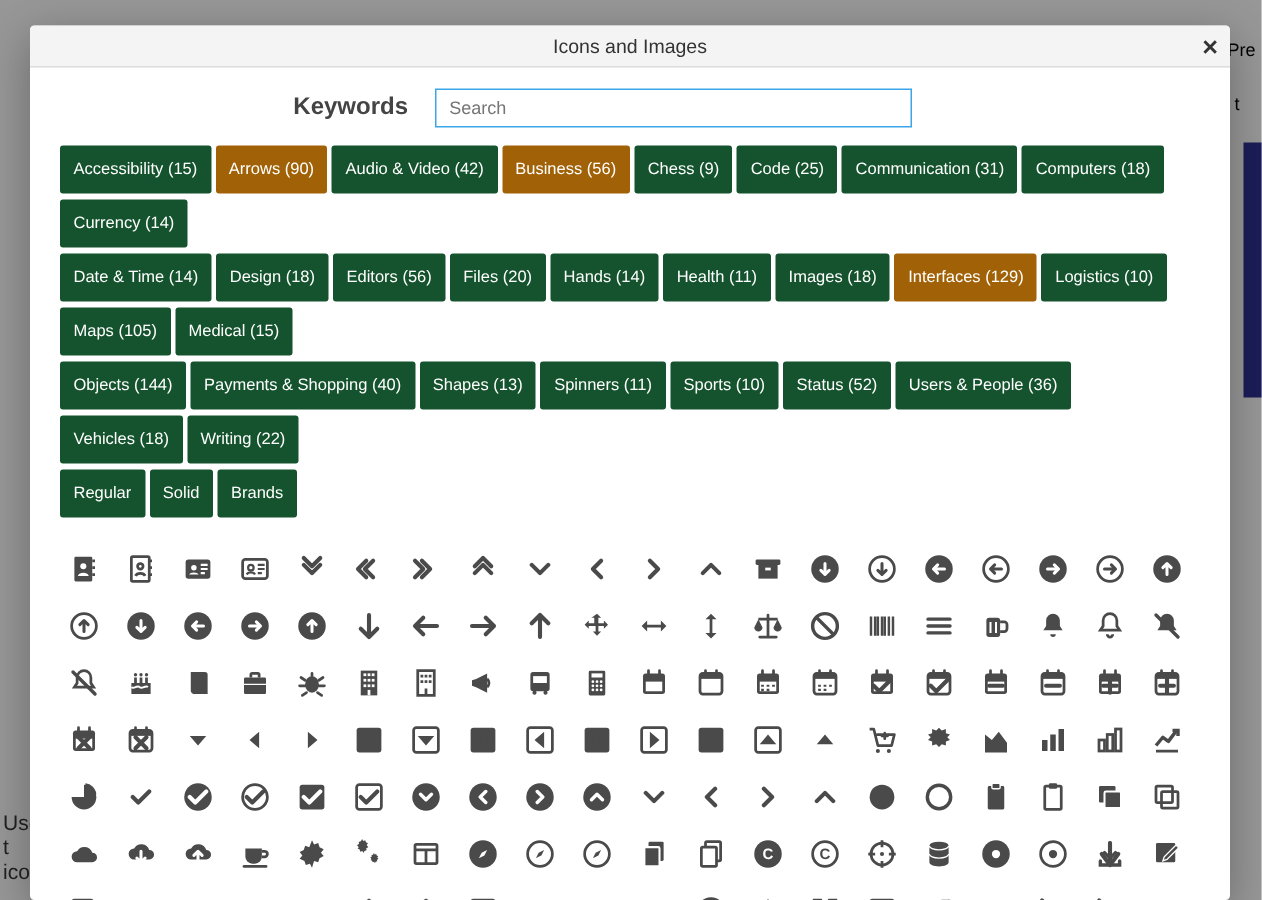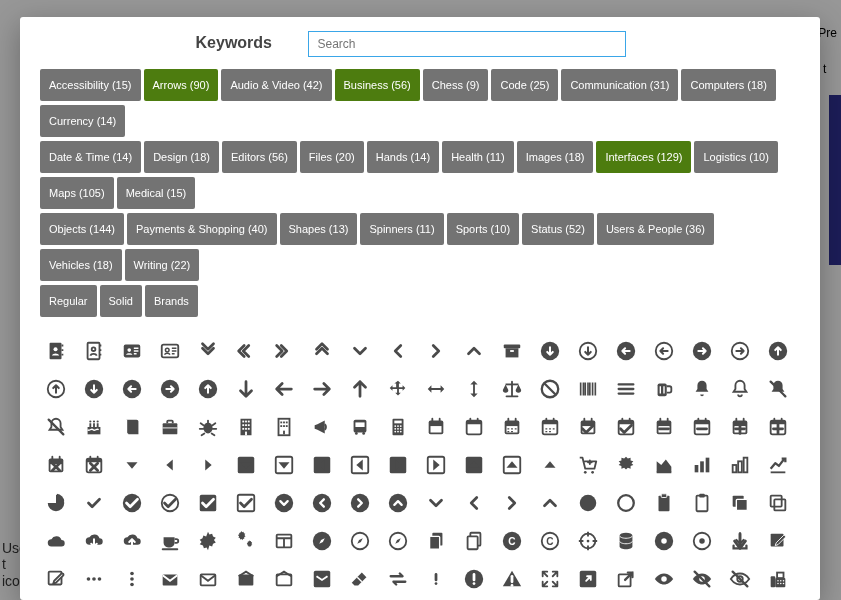--- a/index.html
+++ b/index.html
@@ -8,44 +8,48 @@
   .bg3 { position:absolute; top:62px; right:0; width:42px; height:20px; font-size:12px; }
   .bg4 { position:absolute; top:26px; right:4px; font-size:12px; font-weight:normal;}
   .bg5 { position:absolute; bottom:10px; left:2px; width:18px; font-size:14px; color:#333; line-height:1.2;}
   .bg6 { position:absolute; top:95px; right:0; width:12px; height:170px; background:#2b2d88;}
   .overlay { position:absolute; top:0; left:0; width:841px; height:600px; background:rgba(0,0,0,.35); }
   .modal { position:absolute; top:17px; left:20px; width:800px; height:583px; background:#fff; border-radius:3px; box-shadow:0 8px 30px rgba(0,0,0,.3); overflow:hidden; display:flex; flex-direction:column;}
   .modal-head { height:28px; background:#f4f4f4; border-bottom:1px solid #ddd; text-align:center; line-height:28px; font-size:13px; color:#333; position:relative;}
   .modal-close { position:absolute; right:8px; top:0; font-size:18px; cursor:pointer; color:#333; font-weight:bold;}
   .search-row { padding:14px 20px 10px; text-align:left;}
   .search-label { display:inline-block; width:246px; text-align:right; font-size:16px; font-weight:bold; color:#444; padding-right:14px;}
-  .search-input { width:318px; height:26px; border:1px solid #3aa6e8; outline:none; padding:0 8px; font-size:12px;margin-left:18px;}
+  .search-input { width:318px; height:26px; border:1px solid #3aa6e8; outline:none; padding:0 8px; font-size:12px;}
   .tags { padding:0 20px 10px; line-height:26px;}
-  .tag { display:inline-block; padding:3px 9px; margin:2px 3px 2px 0; font-size:11px; color:#fff; background:#737373; border-radius:2px; cursor:pointer;}
-  .tag.active { background:#4d7c0f; }
+  .tag { display:inline-block; padding:3px 9px; margin:2px 3px 2px 0; font-size:11px; color:#fff; background:#14532d; border-radius:2px; cursor:pointer;}
+  .tag.active { background:#a16207; }
   .icon-scroll { flex:1; overflow-y:auto; padding:4px 18px 10px; }
   .icon-grid { display:grid; grid-template-columns: repeat(20, 36px); gap:2px 2px;}
   .icon-cell { width:36px; height:36px; display:flex; align-items:center; justify-content:center; cursor:pointer; border-radius:3px;}
   .icon-cell svg { width:22px; height:22px; fill:#4a4a4a;}
   
   .icon-scroll::-webkit-scrollbar{width:10px;}
   .icon-scroll::-webkit-scrollbar-thumb{background:#bbb;border-radius:4px;}
 </style>
 </head>
 <body>
 
 <div class="bg2">Shadow Effect</div>
 <div class="bg4">Pre</div>
 <div class="bg3">The t</div>
 <div class="bg5">Use t icon</div>
 <div class="bg6"></div>
 
 <div class="overlay"></div>
 
 <div class="modal">
+  <div class="modal-head">
+    <span>Icons and Images</span>
+    <span class="modal-close">×</span>
+  </div>
 
   <div class="search-row">
     <span class="search-label">Keywords</span>
     <input class="search-input" type="text" placeholder="Search" style="">
   </div>
 
   <div class="tags" id="tags"><span class="tag">Accessibility (15)</span><span class="tag active">Arrows (90)</span><span class="tag">Audio &amp; Video (42)</span><span class="tag active">Business (56)</span><span class="tag">Chess (9)</span><span class="tag">Code (25)</span><span class="tag">Communication (31)</span><span class="tag">Computers (18)</span><span class="tag">Currency (14)</span><br><span class="tag">Date &amp; Time (14)</span><span class="tag">Design (18)</span><span class="tag">Editors (56)</span><span class="tag">Files (20)</span><span class="tag">Hands (14)</span><span class="tag">Health (11)</span><span class="tag">Images (18)</span><span class="tag active">Interfaces (129)</span><span class="tag">Logistics (10)</span><span class="tag">Maps (105)</span><span class="tag">Medical (15)</span><br><span class="tag">Objects (144)</span><span class="tag">Payments &amp; Shopping (40)</span><span class="tag">Shapes (13)</span><span class="tag">Spinners (11)</span><span class="tag">Sports (10)</span><span class="tag">Status (52)</span><span class="tag">Users &amp; People (36)</span><span class="tag">Vehicles (18)</span><span class="tag">Writing (22)</span><br><span class="tag">Regular</span><span class="tag">Solid</span><span class="tag">Brands</span><br></div>
 
   <div class="icon-scroll">
     <div class="icon-grid" id="icon-grid">

